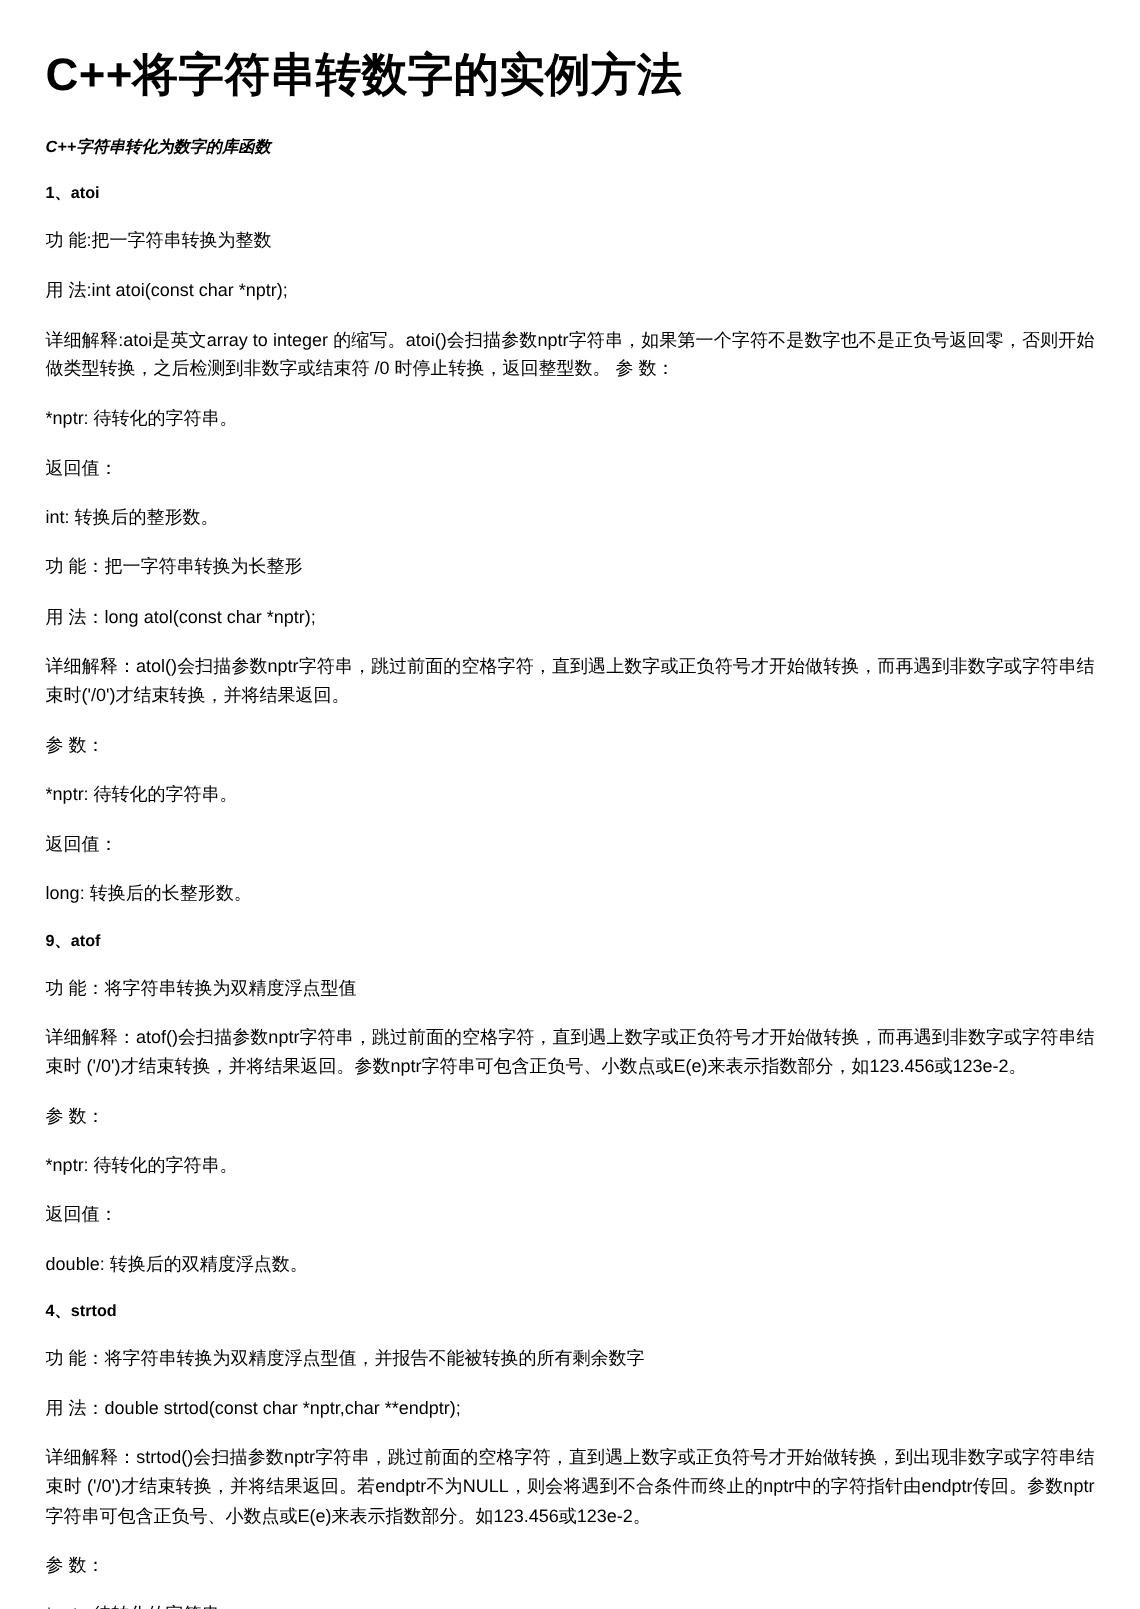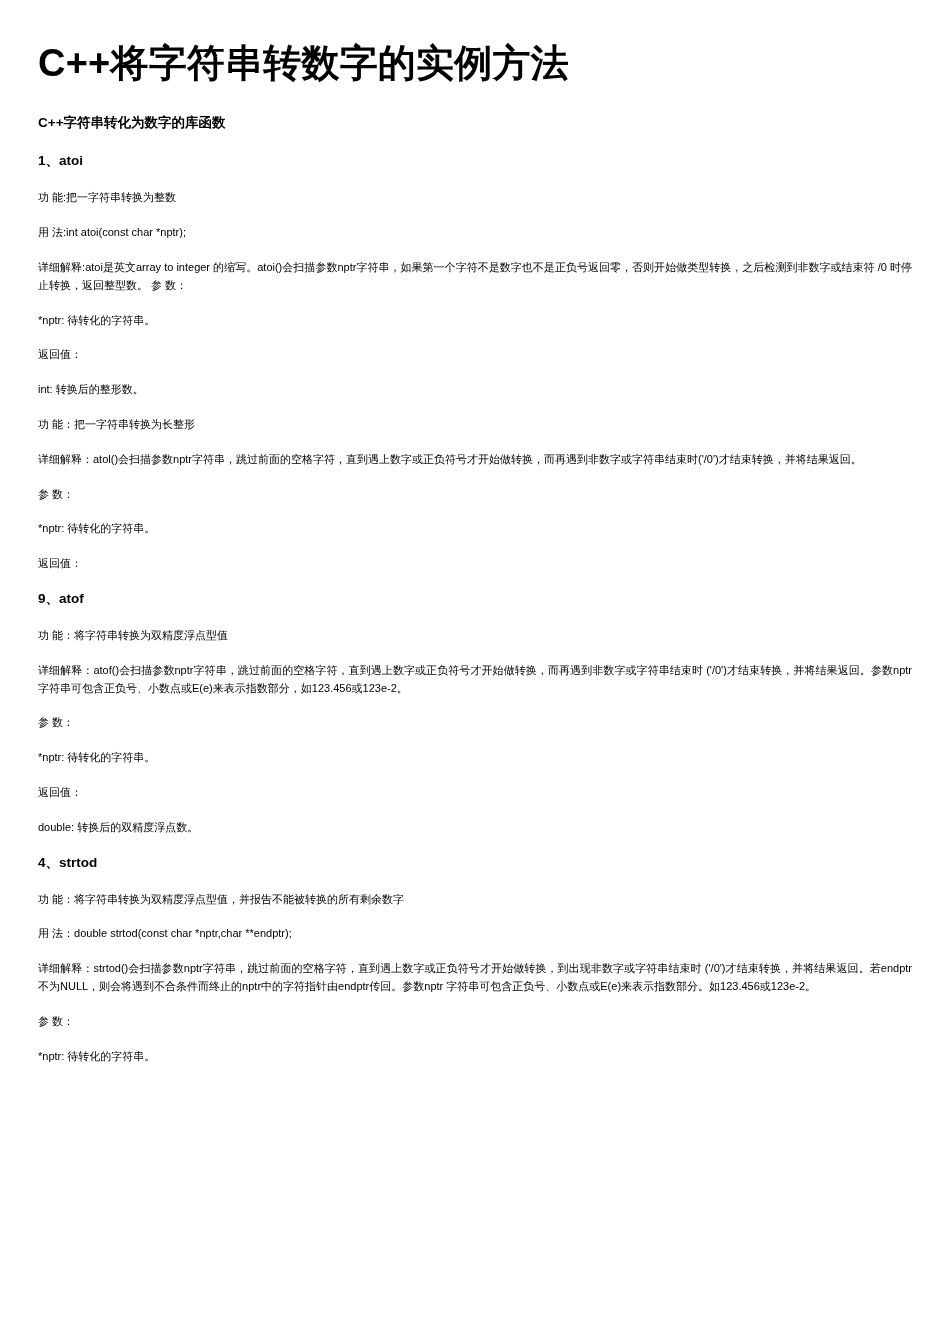--- a/index.html
+++ b/index.html
@@ -26,29 +26,30 @@
     font-weight: bold;
     line-height: 1.25;
     margin: 6px 0 26px 0;
     letter-spacing: 0.2px;
   }
   .section-heading {
     font-size: 13.5px;
     font-weight: bold;
     margin: 0 0 20px 0;
     line-height: 1.4;
+    font-style: italic;
   }
   .item-heading {
     font-size: 13.5px;
     font-weight: bold;
     margin: 16px 0 18px 0;
     line-height: 1.4;
   }
   p.para {
-    font-size: 11px;
+    font-size: 15px;
     line-height: 1.62;
     margin: 0 0 17px 0;
     text-align: justify;
   }
   .block {
     margin: 0;
   }
 </style>
 </head>
 <body>
@@ -64,24 +65,26 @@
     <p class="para">功 能:把一字符串转换为整数</p>
     <p class="para">用 法:int atoi(const char *nptr);</p>
     <p class="para">详细解释:atoi是英文array to integer 的缩写。atoi()会扫描参数nptr字符串，如果第一个字符不是数字也不是正负号返回零，否则开始做类型转换，之后检测到非数字或结束符 /0 时停止转换，返回整型数。 参 数：</p>
     <p class="para">*nptr: 待转化的字符串。</p>
     <p class="para">返回值：</p>
     <p class="para">int: 转换后的整形数。</p>
   </div>
 
   <div class="block">
     <p class="para">功 能：把一字符串转换为长整形</p>
+    <p class="para">用 法：long atol(const char *nptr);</p>
     <p class="para">详细解释：atol()会扫描参数nptr字符串，跳过前面的空格字符，直到遇上数字或正负符号才开始做转换，而再遇到非数字或字符串结束时('/0')才结束转换，并将结果返回。</p>
     <p class="para">参 数：</p>
     <p class="para">*nptr: 待转化的字符串。</p>
     <p class="para">返回值：</p>
+    <p class="para">long: 转换后的长整形数。</p>
   </div>
 
   <div class="block">
     <div class="item-heading">9、atof</div>
     <p class="para">功 能：将字符串转换为双精度浮点型值</p>
     <p class="para">详细解释：atof()会扫描参数nptr字符串，跳过前面的空格字符，直到遇上数字或正负符号才开始做转换，而再遇到非数字或字符串结束时 ('/0')才结束转换，并将结果返回。参数nptr字符串可包含正负号、小数点或E(e)来表示指数部分，如123.456或123e-2。</p>
     <p class="para">参 数：</p>
     <p class="para">*nptr: 待转化的字符串。</p>
     <p class="para">返回值：</p>
     <p class="para">double: 转换后的双精度浮点数。</p>

